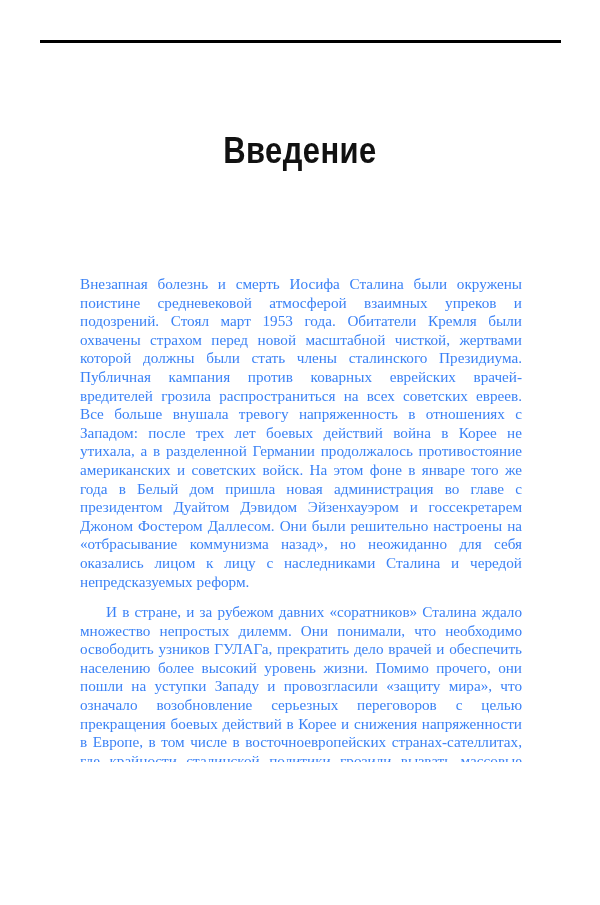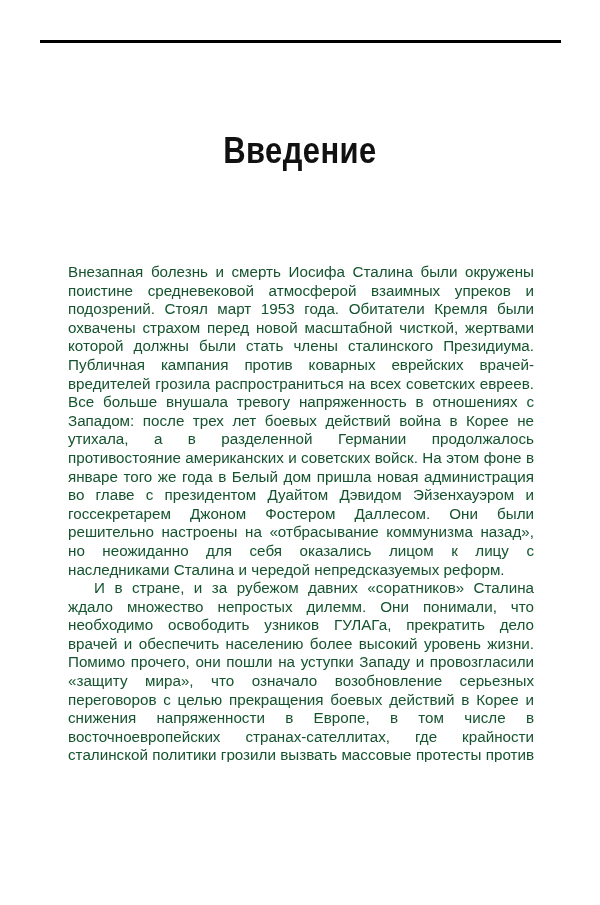--- a/index.html
+++ b/index.html
@@ -40,25 +40,25 @@
     transform-origin: center top;
   }
 
   .body-block {
     position: absolute;
     left: 68px;
     top: 263px;
     width: 466px;
   }
   .para {
-    margin: 0;
-    font-family: Liberation Sans, sans-serif;
+    margin: 12px;
+    font-family: Liberation Serif, serif;
     font-size: 15.2px;
     line-height: 18.6px;
-    color: #14532d;
+    color: #3b82f6;
     text-align: justify;
     text-justify: inter-word;
     hyphens: manual;
     -webkit-hyphens: manual;
     word-spacing: 0.1px;
   }
   .para + .para {
     text-indent: 26px;
   }
 

